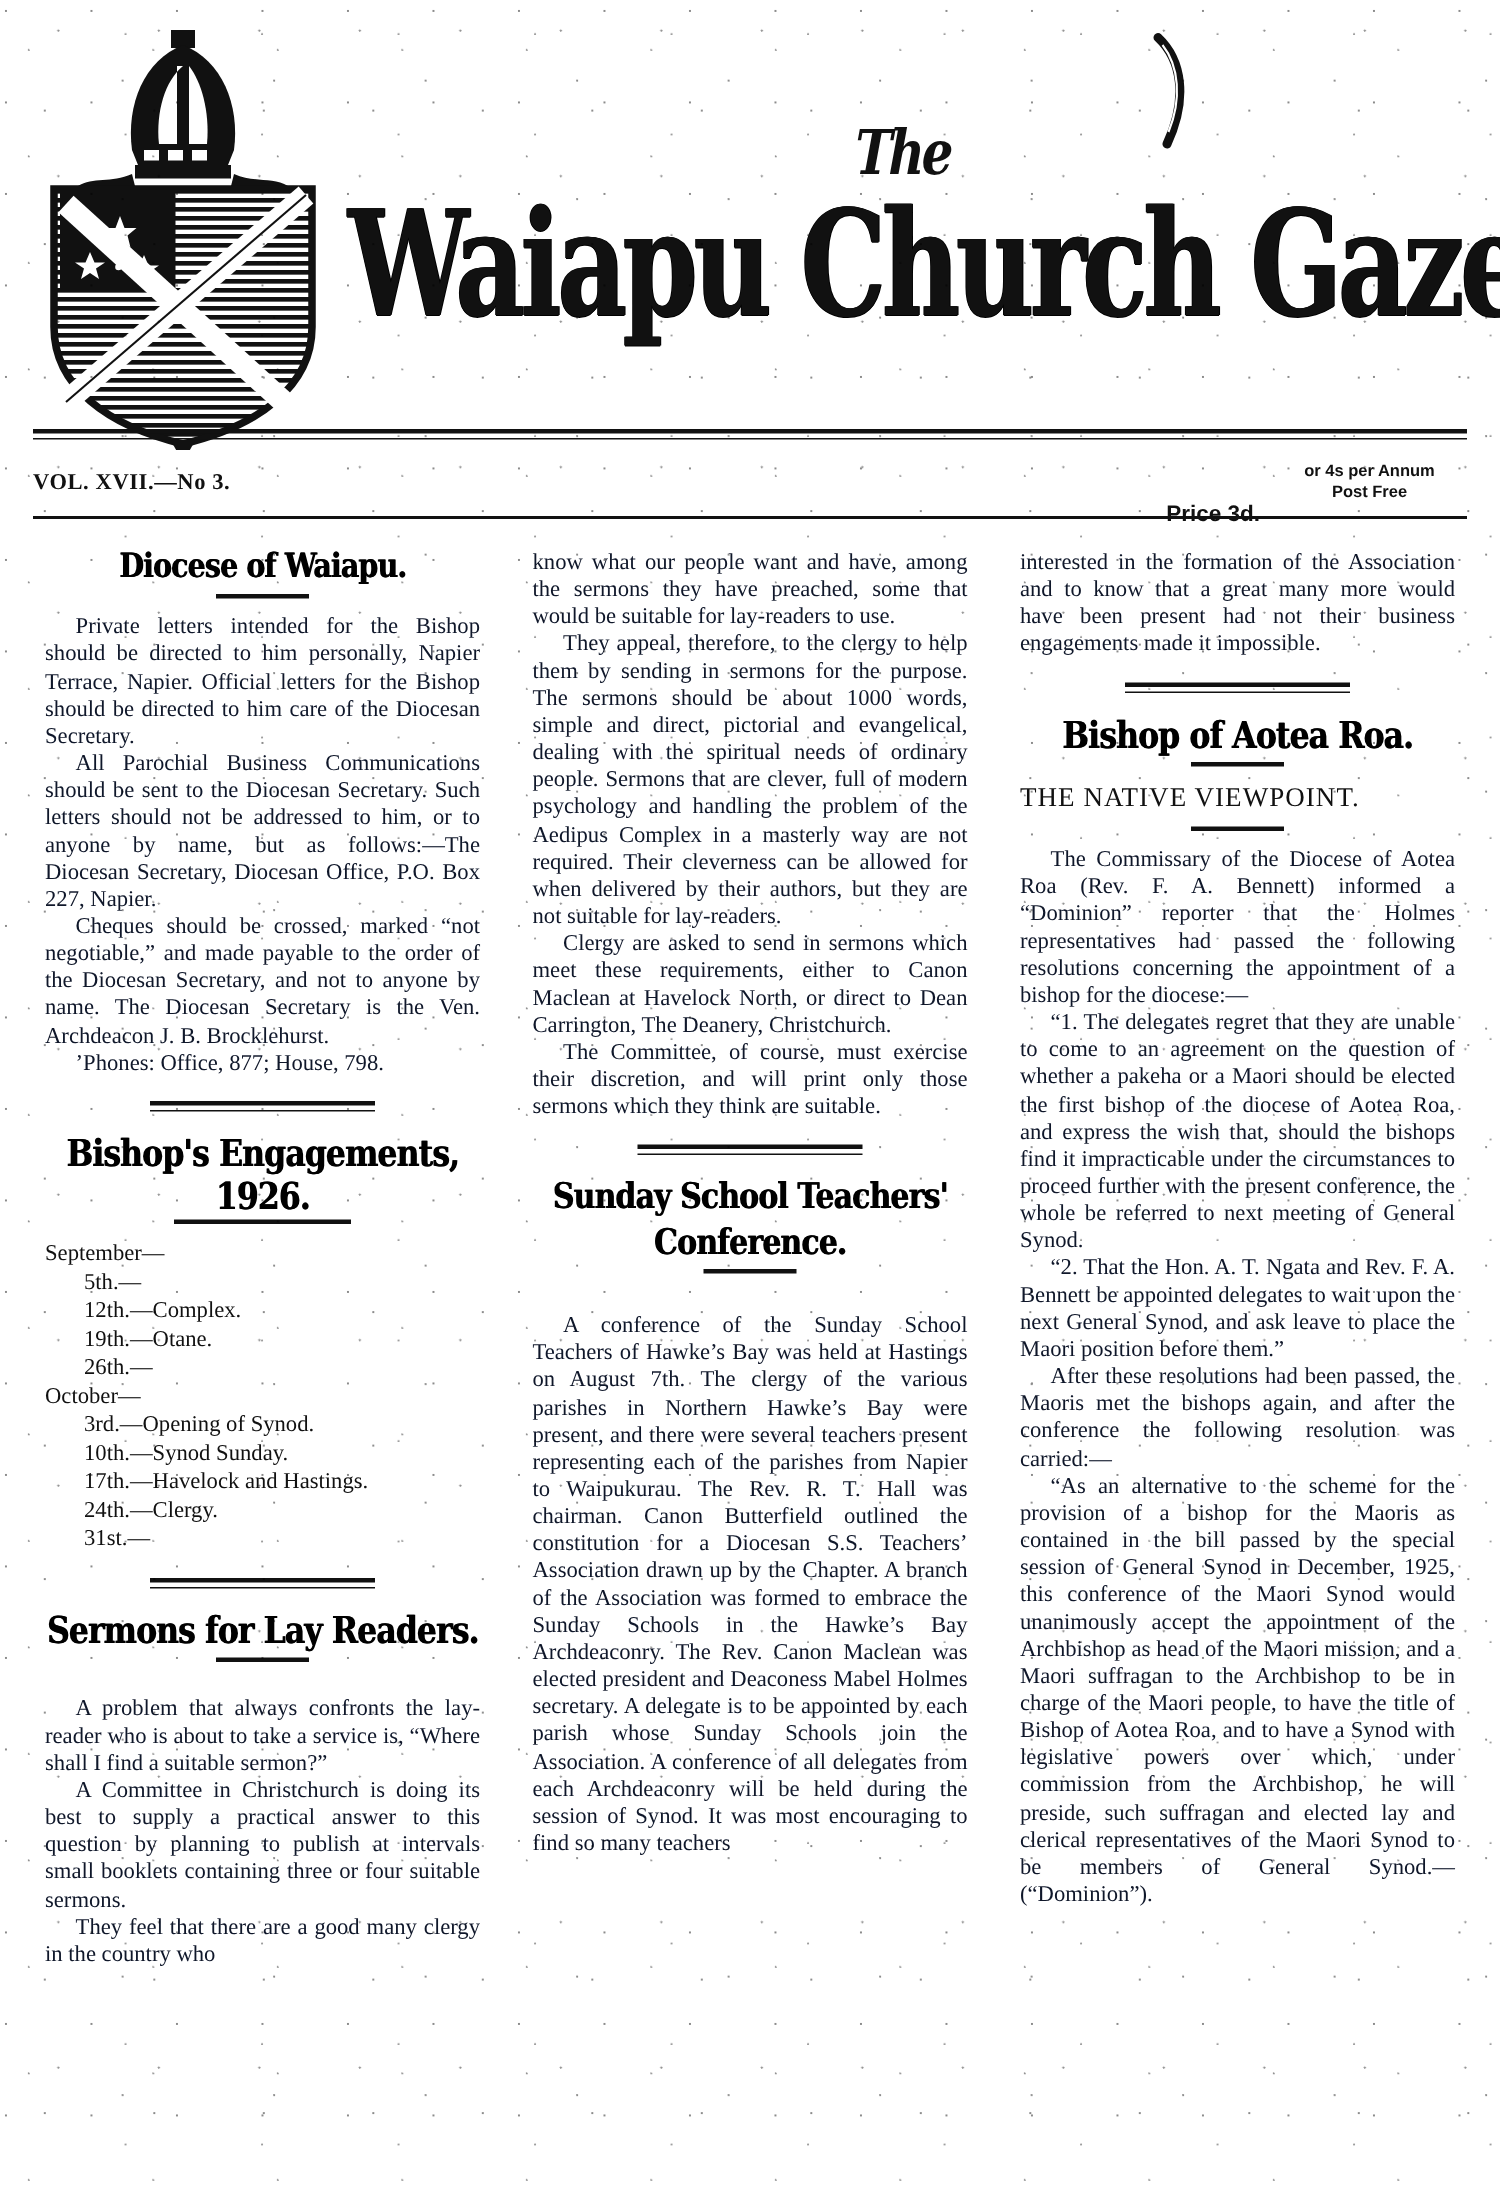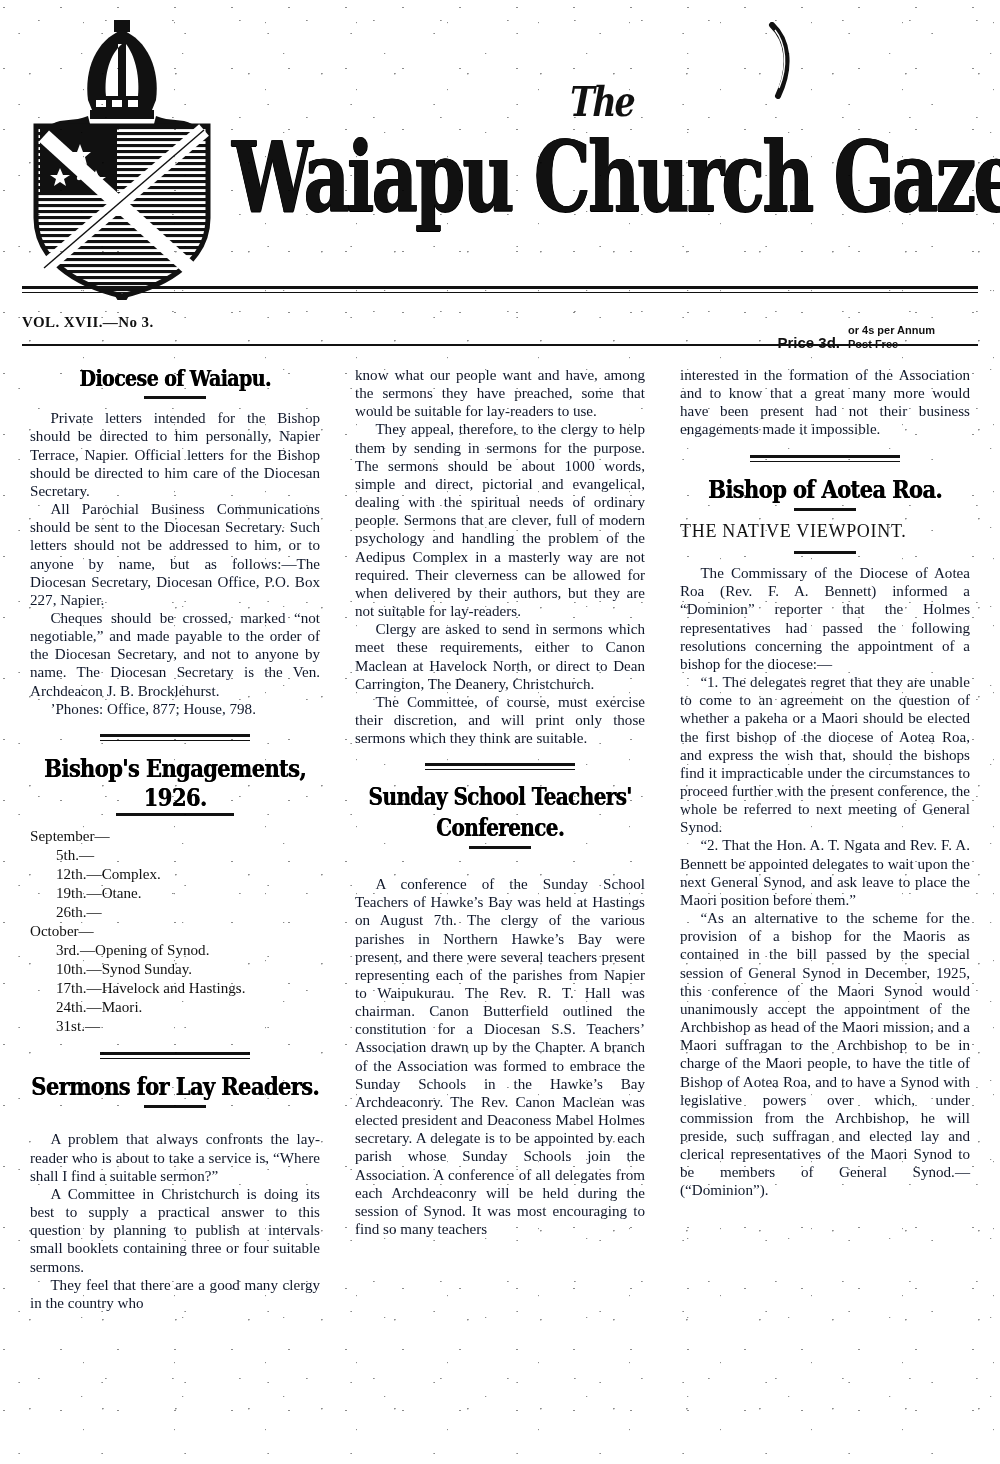--- a/index.html
+++ b/index.html
@@ -121,24 +121,24 @@
     font-weight: 700; font-size: 15px; letter-spacing: .6px;
   }
   #folio .price {
     position: absolute; right: 160px; top: 14px;
     font-family: Liberation Sans, sans-serif;
     font-weight: 700; font-size: 15px; margin-top: 16px;
   }
   #folio .annum {
     position: absolute; right: 22px; top: 4px;
     width: 130px;
+    text-align: center;
     font-family: "Liberation Sans", sans-serif;
     font-weight: 700; font-size: 11px;
     line-height: 1.25;
-    margin-top: 16px;
   }
   .folio-rule {
     position: absolute;
     left: 22px; right: 22px;
     top: 40px;
     height: 2px;
     background: #111;
   }
 
   
@@ -336,21 +336,21 @@
     <div>
       <div class="eng-month">September—</div>
       <div class="eng-item">5th.—</div>
       <div class="eng-item">12th.—Complex.</div>
       <div class="eng-item">19th.—Otane.</div>
       <div class="eng-item">26th.—</div>
       <div class="eng-month">October—</div>
       <div class="eng-item">3rd.—Opening of Synod.</div>
       <div class="eng-item">10th.—Synod Sunday.</div>
       <div class="eng-item">17th.—Havelock and Hastings.</div>
-      <div class="eng-item">24th.—Maori.</div>
+      <div class="eng-item">24th.—Clergy.</div>
       <div class="eng-item">31st.—</div>
     </div>
 
     <div class="rule-double">
       <div class="r1"></div>
         <div class="r2"></div>
     </div>
 
     <h2 class="gothic big">Sermons for Lay Readers.</h2>
     <div class="rule-short"></div>
@@ -393,18 +393,19 @@
 
     <h2 class="gothic big">Bishop of Aotea Roa.</h2>
     <div class="rule-short"></div>
 
     <h3 class="subhead">THE NATIVE VIEWPOINT.</h3>
     <div class="rule-short"></div>
 
     <p class="body">The Commissary of the Diocese of Aotea Roa (Rev. F. A. Bennett) informed a “Dominion” reporter that the Holmes representatives had passed the following resolutions concerning the appointment of a bishop for the diocese:—</p>
     <p class="body">“1. The delegates regret that they are unable to come to an agreement on the question of whether a pakeha or a Maori should be elected the first bishop of the diocese of Aotea Roa, and express the wish that, should the bishops find it impracticable under the circumstances to proceed further with the present conference, the whole be referred to next meeting of General Synod.</p>
     <p class="body">“2. That the Hon. A. T. Ngata and Rev. F. A. Bennett be appointed delegates to wait upon the next General Synod, and ask leave to place the Maori position before them.”</p>
+    <p class="body">After these resolutions had been passed, the Maoris met the bishops again, and after the conference the following resolution was carried:—</p>
     <p class="body">“As an alternative to the scheme for the provision of a bishop for the Maoris as contained in the bill passed by the special session of General Synod in December, 1925, this conference of the Maori Synod would unanimously accept the appointment of the Archbishop as head of the Maori mission, and a Maori suffragan to the Archbishop to be in charge of the Maori people, to have the title of Bishop of Aotea Roa, and to have a Synod with legislative powers over which, under commission from the Archbishop, he will preside, such suffragan and elected lay and clerical representatives of the Maori Synod to be members of General Synod.—(“Dominion”).</p>
   </div>
 
 </div>
 
 <div id="scan-noise"></div>
 
 </body></html>

